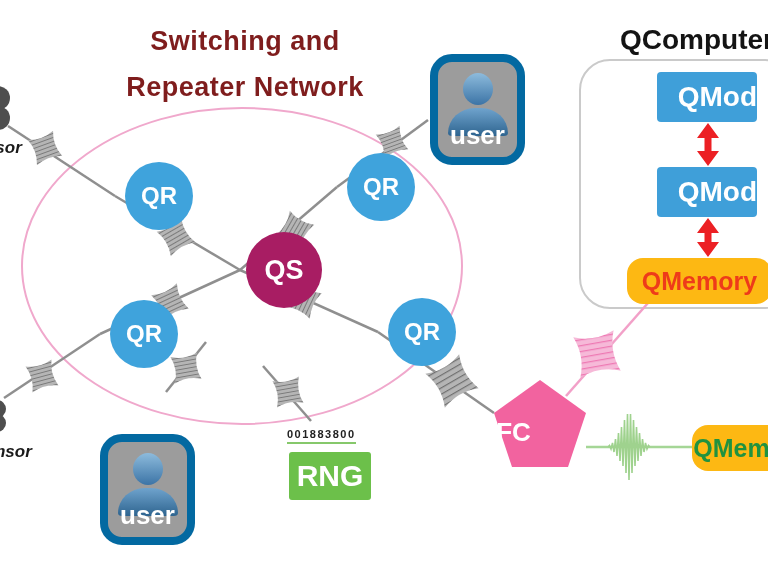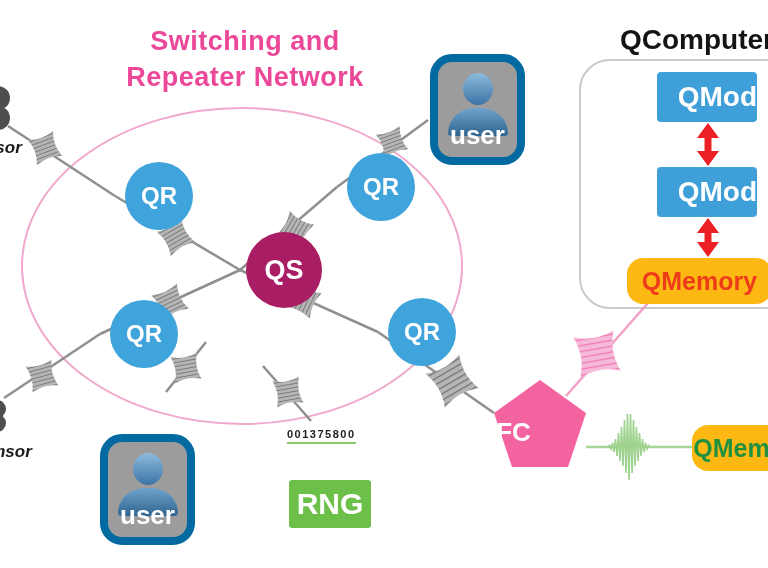--- a/index.html
+++ b/index.html
@@ -1,21 +1,21 @@
 <!DOCTYPE html>
 <html><head>
 <meta charset="utf-8">
 <style>
   html,body{margin:0;padding:0;background:#fff;}
   #stage{position:relative;width:768px;height:568px;overflow:hidden;background:#fff;
          font-family:"Liberation Sans","DejaVu Sans",sans-serif;}
   .abs{position:absolute;}
   
   .net-title{width:320px;left:85px;text-align:center;font-weight:bold;
-             font-size:27px;color:#ec4899;letter-spacing:0.5px;}
+             font-size:27px;color:#7f1d1d;letter-spacing:0.5px;}
   
   .node{display:flex;align-items:center;justify-content:center;border-radius:50%;
         color:#fff;font-weight:bold;margin-left:44px;}
   .qr{width:68px;height:68px;background:#3fa3dc;font-size:24px;}
   .qs{width:76px;height:76px;background:#a81d63;font-size:27px;}
   
   .userbox{width:95px;height:111px;background:#9c9c9c;border:8px solid #0369a1;
            border-radius:22px;box-sizing:border-box;}
   .userbox .label{position:absolute;bottom:6px;width:100%;text-align:center;
                   color:#fff;font-weight:bold;font-size:26px;}
@@ -29,21 +29,21 @@
   
   .qc-title{font-size:28px;font-weight:bold;color:#141414;white-space:nowrap;}
   .qmod{width:100px;height:50px;background:#3f9fd9;border-radius:4px;display:flex;
         align-items:center;justify-content:flex-end;color:#fff;font-weight:bold;font-size:28px;}
   .qmembox{height:46px;background:#fdb813;border-radius:16px;display:flex;
            align-items:center;justify-content:center;font-weight:bold;font-size:25px;white-space:nowrap;}
   .qmem-red{color:#ee3b1a;}
   .qmem-green{color:#20923f;}
   
   .rngbox{width:82px;height:48px;background:#6cc04a;border-radius:3px;display:flex;
-          align-items:center;justify-content:center;color:#fff;font-weight:bold;font-size:30px;margin-top:28px;}
+          align-items:center;justify-content:center;color:#fff;font-weight:bold;font-size:30px;}
   .bits{font-size:11px;font-weight:bold;color:#222;letter-spacing:1.5px;
         border-bottom:2px solid #86c86b;padding-bottom:2px;white-space:nowrap;}
   
   .qfc-label{color:#fff;font-weight:bold;font-size:26px;}
   
   .sensor-label{font-size:17px;font-weight:bold;font-style:italic;color:#1a1a1a;white-space:nowrap;}
 </style>
 </head>
 <body>
 
@@ -113,21 +113,21 @@
       <circle cx="-2" cy="98" r="12"></circle>
       <circle cx="-2" cy="118" r="12"></circle>
     </g>
     <g fill="#4e4e4e">
       <circle cx="-3" cy="409" r="9"></circle>
       <circle cx="-3" cy="423" r="9"></circle>
     </g>
   </svg>
 
   <div class="abs net-title" style="top:26px;">Switching and</div>
-  <div class="abs net-title" style="top:62px;">Repeater Network</div>
+  <div class="abs net-title" style="top:72px;">Repeater Network</div>
 
   <div class="abs qc-title" style="left:620px;top:24px;">QComputer</div>
 
   <div class="abs node qr" style="left:81px;top:162px;">
       <span>QR</span>
     </div>
   <div class="abs node qr" style="left:303px;top:153px;">
       <span>QR</span>
     </div>
   <div class="abs node qr" style="left:66px;top:300px;">
@@ -161,21 +161,21 @@
   <div class="abs qmod" style="left:657px;top:167px;">
       <span>QMod</span>
     </div>
   <div class="abs qmembox qmem-red" style="left:627px;top:258px;width:145px;">
     <span>QMemory</span>
   </div>
   <div class="abs qmembox qmem-green" style="left:692px;top:425px;width:118px;">
     <span>QMemory</span>
   </div>
 
-  <div class="abs bits" style="left:287px;top:428px;">001375800</div>
+  <div class="abs bits" style="left:287px;top:428px;">001883800</div>
   <div class="abs rngbox" style="left:289px;top:452px;">
     <span>RNG</span>
   </div>
 
   <div class="abs qfc-label" style="left:476px;top:417px;">QFC</div>
 
   <div class="abs sensor-label" style="left:-34px;top:138px;">sensor</div>
   <div class="abs sensor-label" style="left:-24px;top:442px;">sensor</div>
 
 </div>

